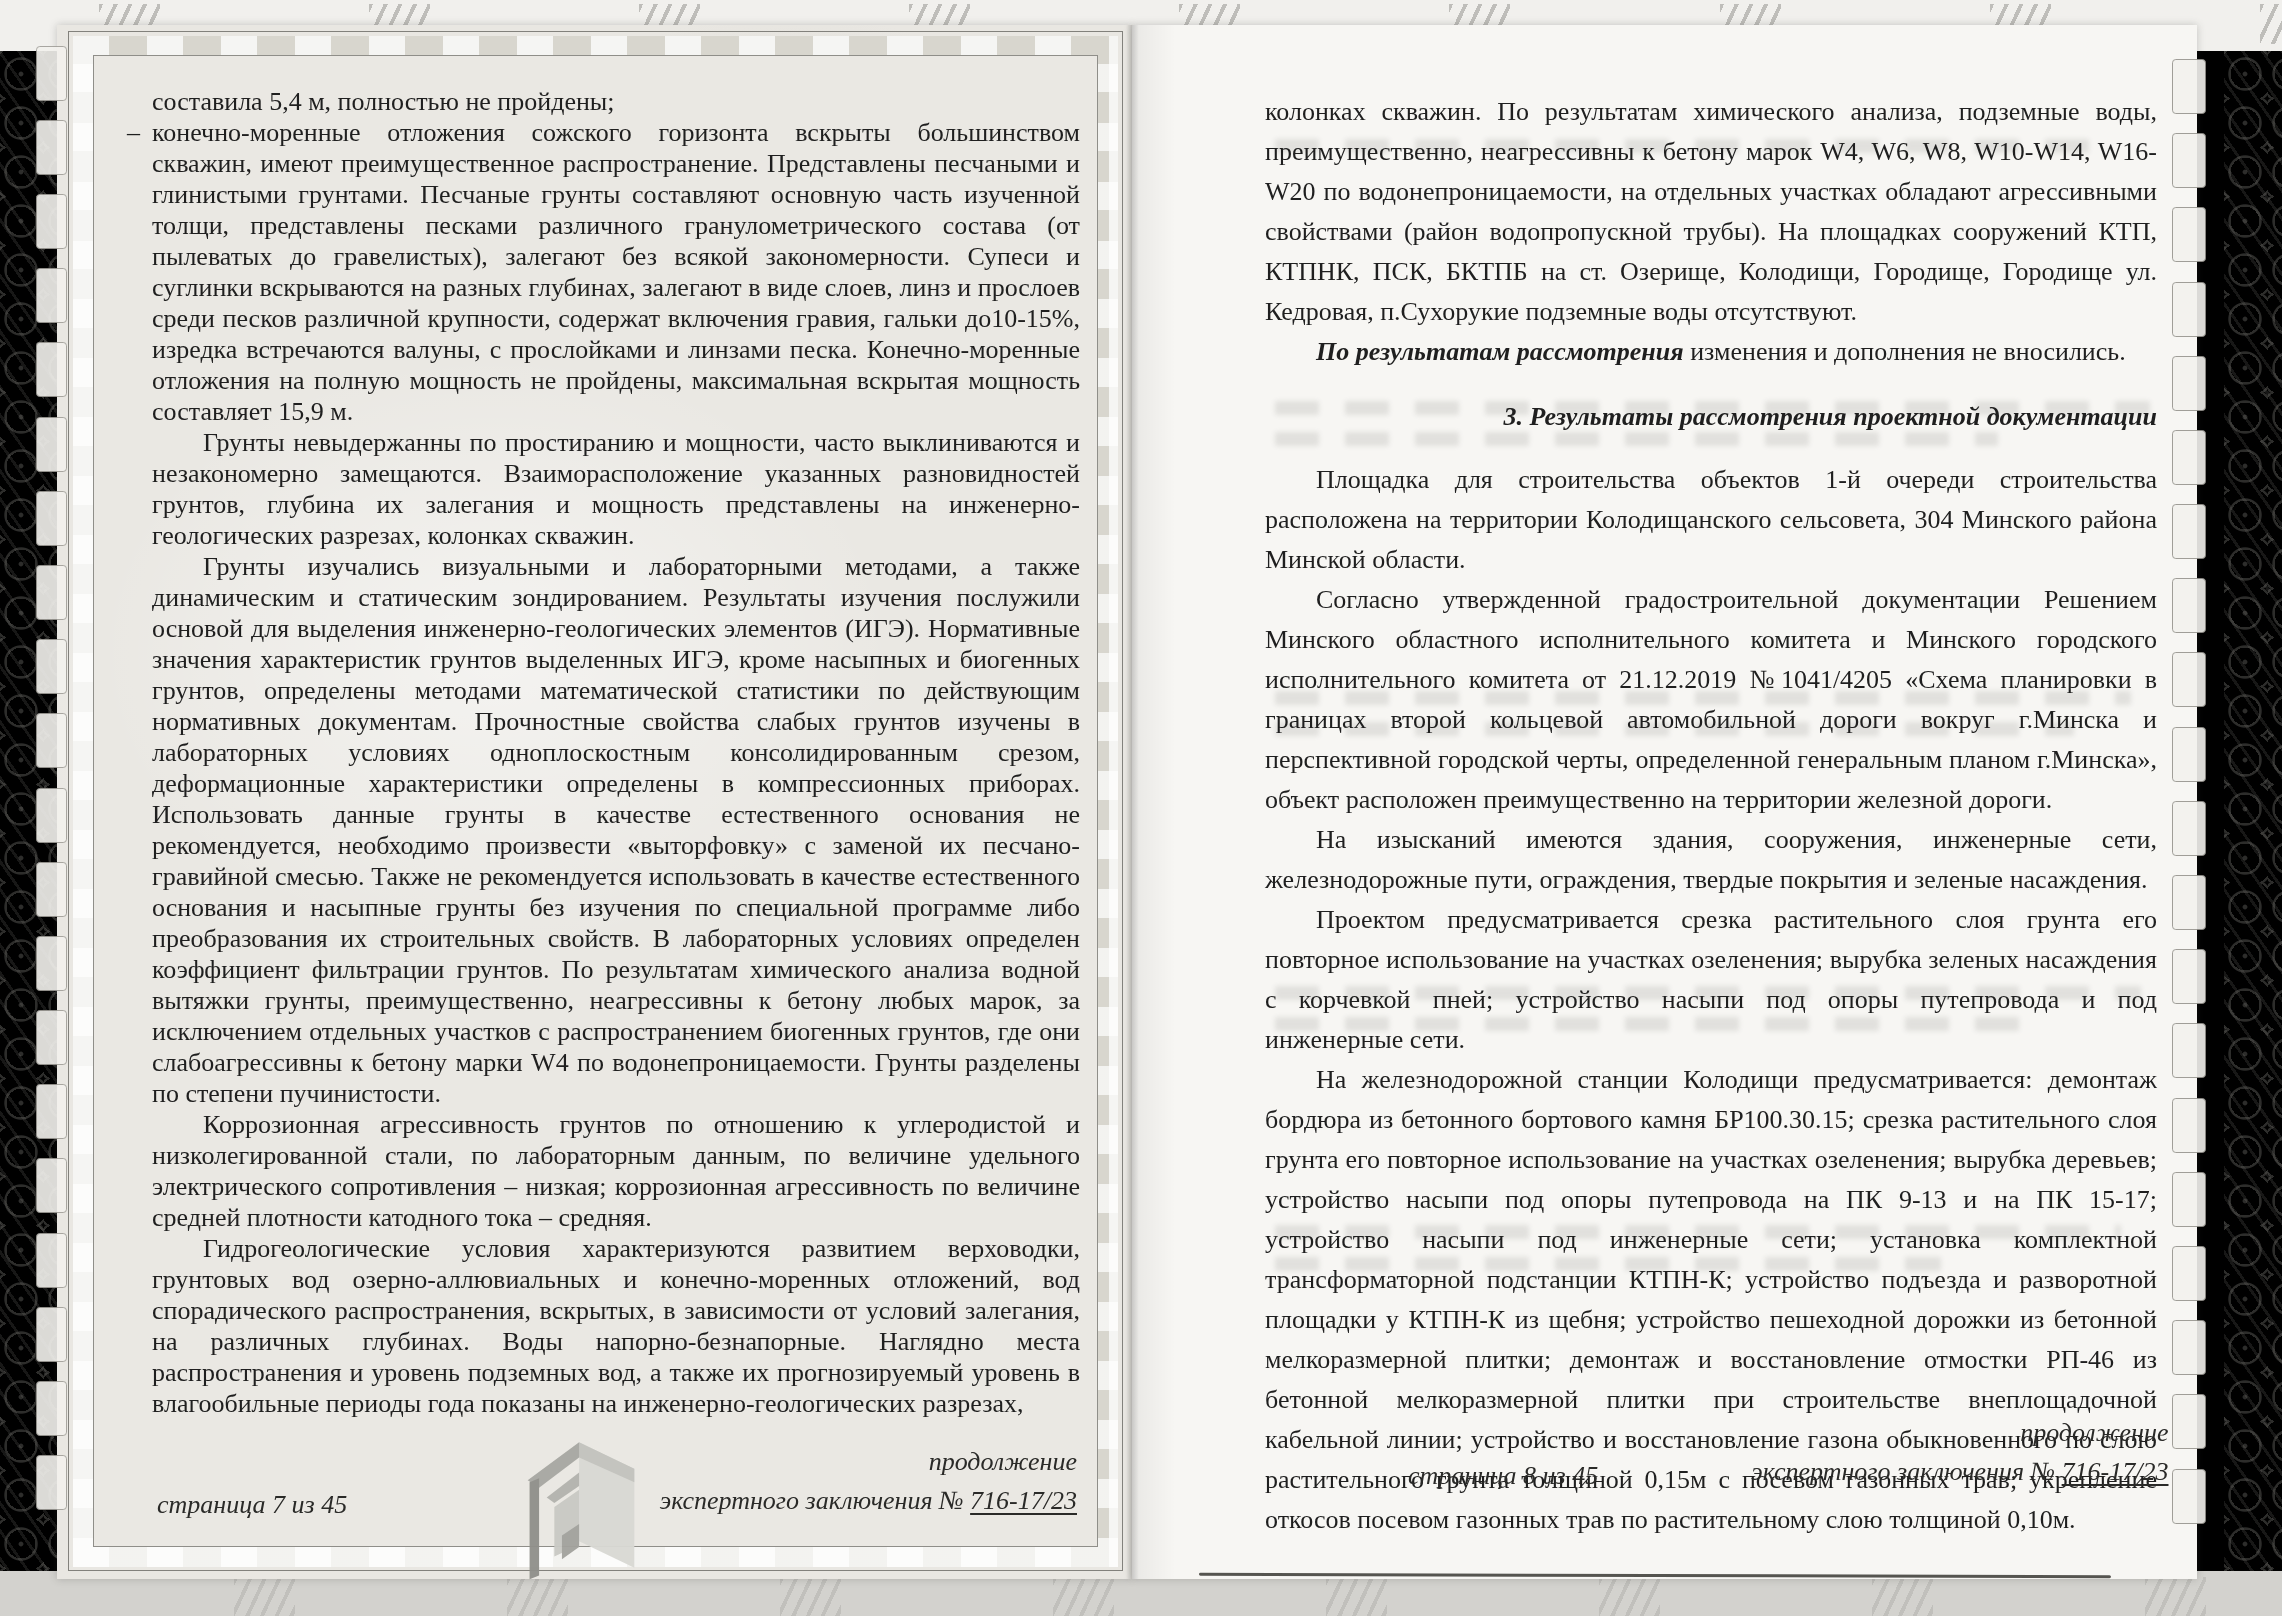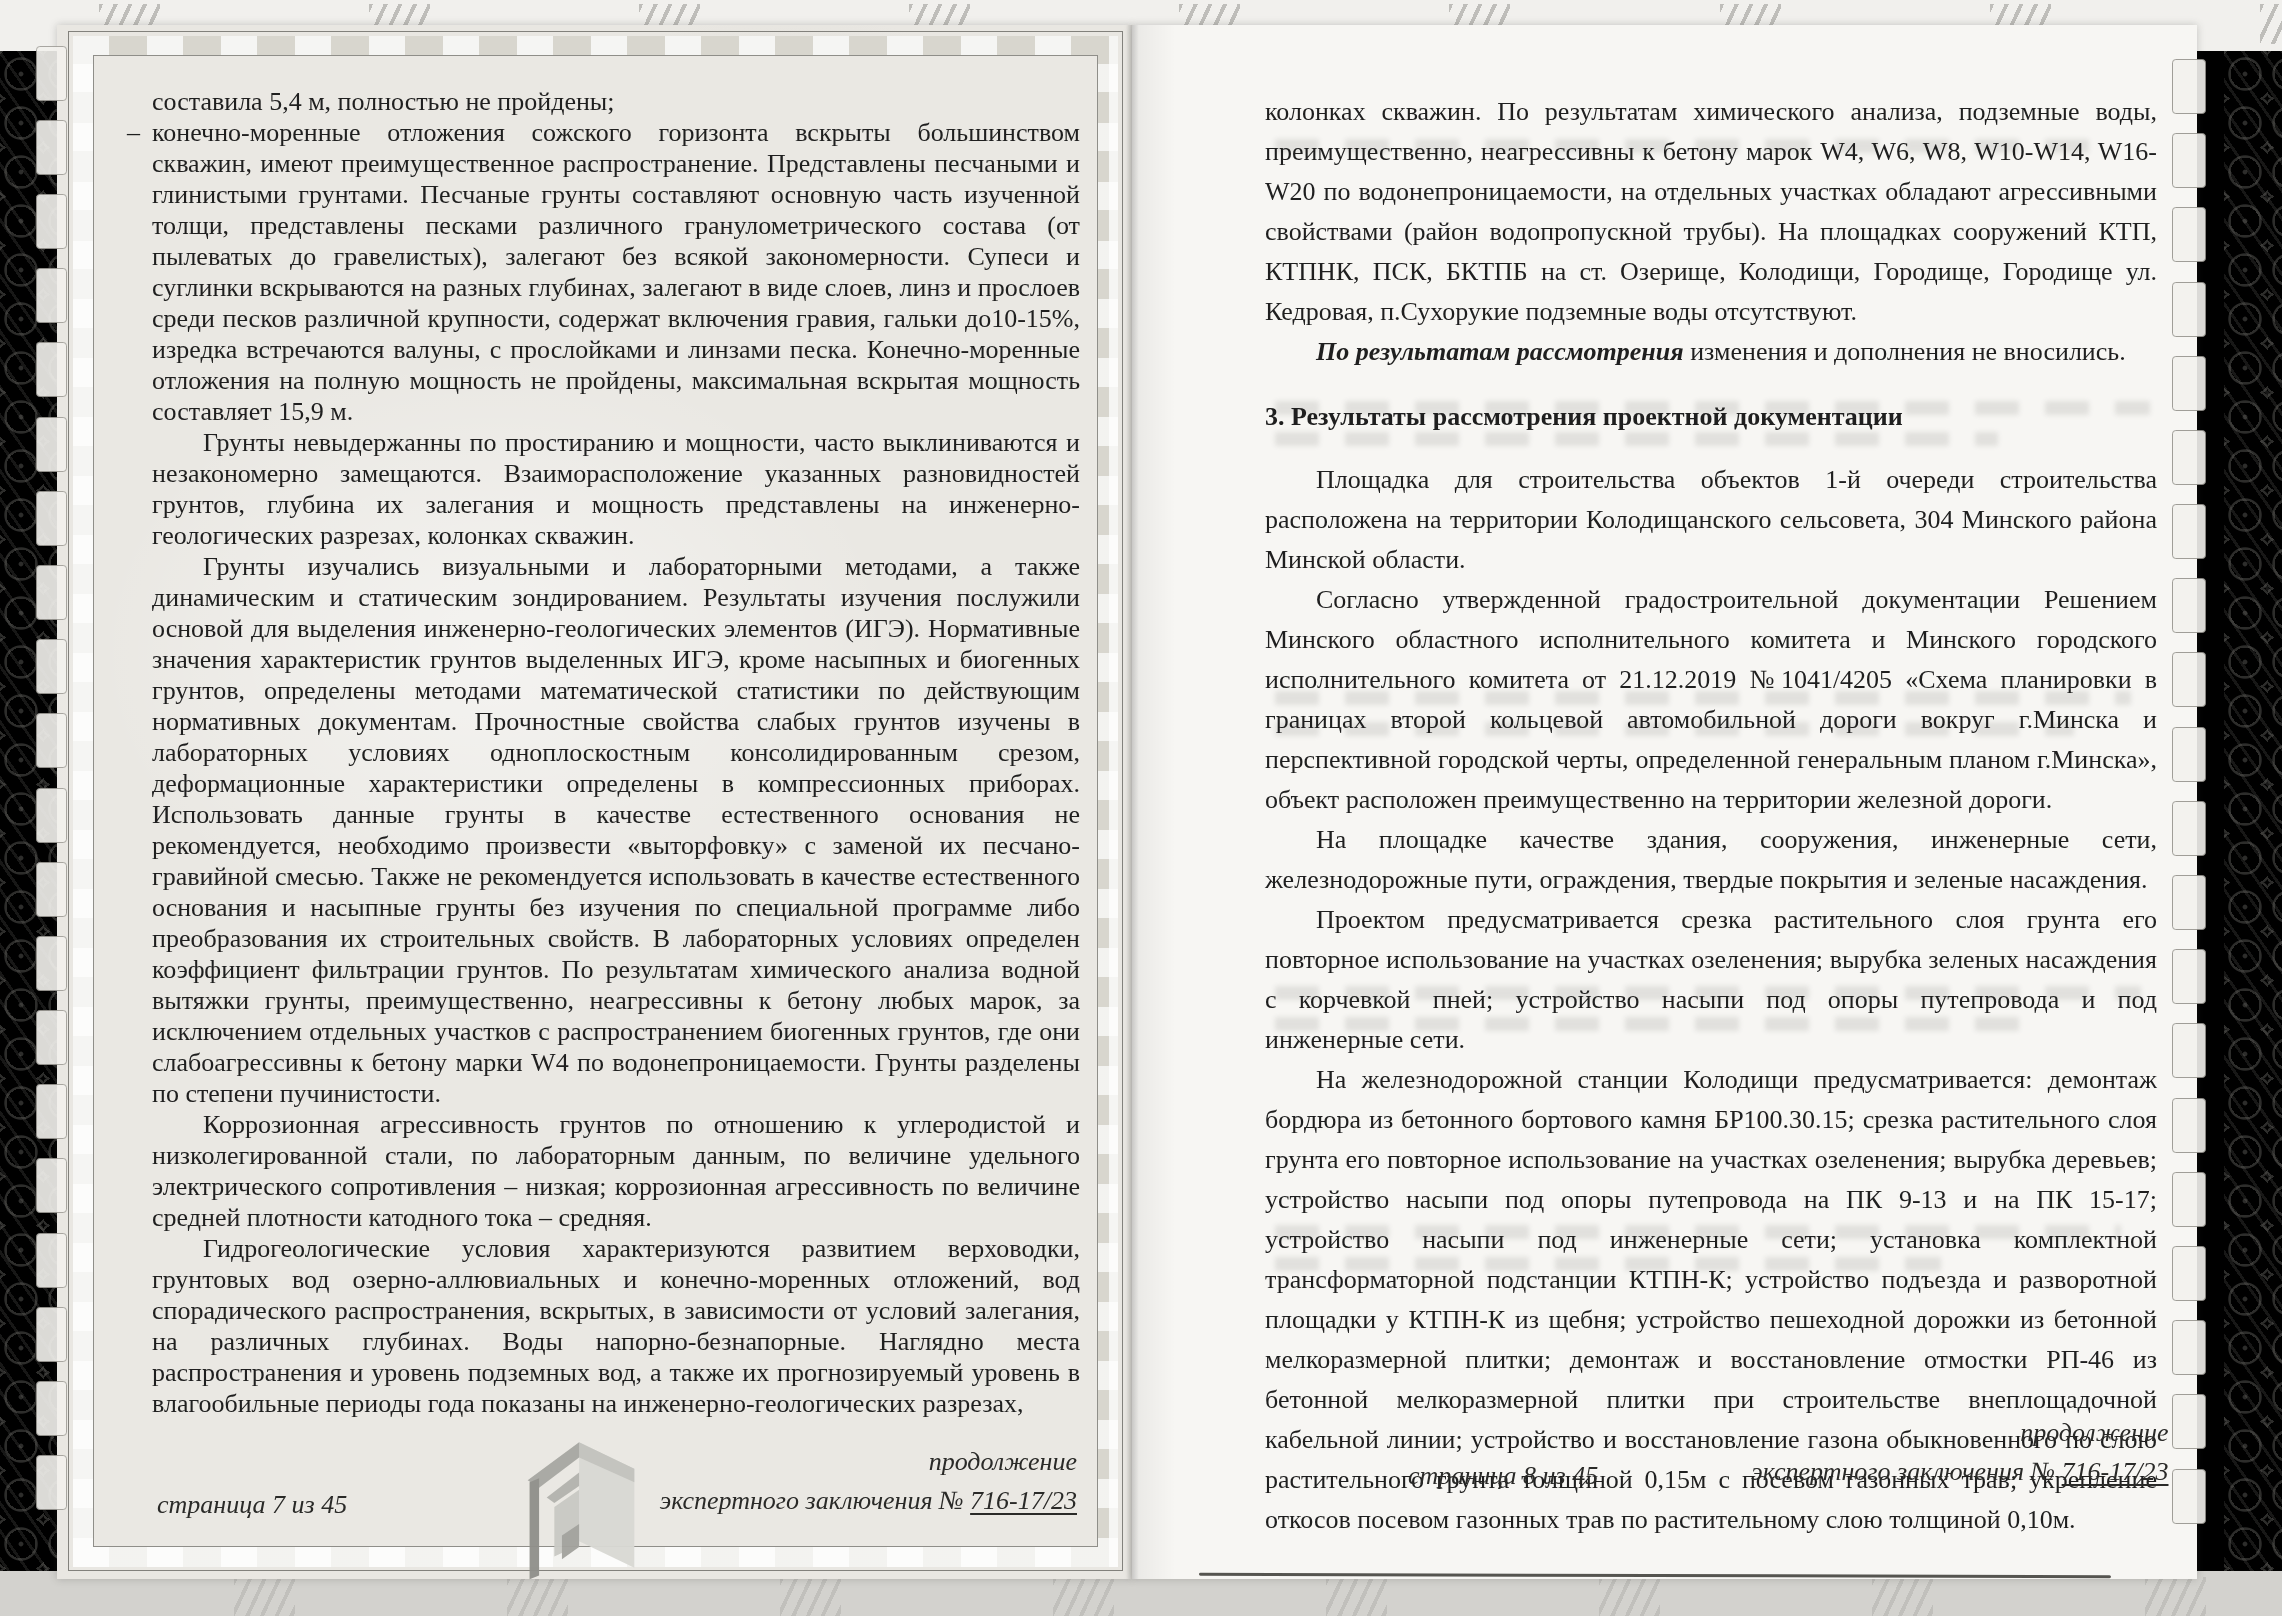--- a/index.html
+++ b/index.html
@@ -37,21 +37,21 @@
       repeating-linear-gradient(90deg, rgba(255,255,255,.75) 0 36px, rgba(255,255,255,0) 36px 74px),
       repeating-linear-gradient(0deg, rgba(255,255,255,.7) 0 28.5px, rgba(255,255,255,0) 28.5px 59px);}
   .frame-inner{position:absolute;inset:30px 34px 32px 36px;background:#eae8e3;border:1px solid #8f8e89;
     background-image:radial-gradient(533px 399px at 40% 40%, rgba(255,255,255,.5), rgba(0,0,0,0) 75%);}
   
   .text-area{position:absolute;font-size:26px;text-align:justify;z-index:3;}
   .page.left .text-area{left:95px;right:52px;top:61px;line-height:31px;}
   .page.right .text-area{left:133px;right:40px;top:67px;line-height:40px;}
   .para{margin:0;text-indent:51px;}
   .para.cont,.para.dash{text-indent:0;}
-  .para.heading-main{font-weight:bold;text-align:left;text-indent:0;margin:25px 0 23px;}
+  .para.heading-main{font-weight:bold;text-align:right;text-indent:0;margin:25px 0 23px;font-style:italic;}
   .para.heading-sub{font-weight:bold;text-align:center;text-indent:0;margin:0 0 25px;}
   .run.b{font-weight:bold;} .run.i{font-style:italic;}
   .run.dash{display:inline-block;width:25px;margin-left:-25px;text-indent:0;}
   
   .footer{position:absolute;z-index:3;font-style:italic;font-size:26px;color:#2a2a28;
     display:flex;justify-content:space-between;align-items:flex-end;}
   .page.left .footer{left:100px;right:55px;bottom:59px;}
   .page.right .footer{left:276px;right:28.5px;bottom:88px;}
   .cont-block{text-align:right;line-height:39px;}
   .u{text-decoration:underline;text-underline-offset:3.8px;}
@@ -128,21 +128,21 @@
     <div class="ghost" style="top:961px;width:866px"></div>
     <div class="ghost" style="top:992px;width:761px"></div>
     <div class="ghost" style="top:1200px;width:846px"></div>
     <div class="ghost" style="top:1232px;width:666px"></div>
     <div class="text-area">
         <p class="para cont"><span class="run">колонках скважин. По результатам химического анализа, подземные воды, преимущественно, неагрессивны к бетону марок W4, W6, W8, W10-W14, W16-W20 по водонепроницаемости, на отдельных участках обладают агрессивными свойствами (район водопропускной трубы). На площадках сооружений КТП, КТПНК, ПСК, БКТПБ на ст. Озерище, Колодищи, Городище, Городище ул. Кедровая, п.Сухорукие подземные воды отсутствуют.</span></p>
         <p class="para body"><span class="run b i">По результатам рассмотрения </span><span class="run">изменения и дополнения не вносились.</span></p>
         <p class="para heading-main"><span class="run">3. Результаты рассмотрения проектной документации</span></p>
         <p class="para body"><span class="run">Площадка для строительства объектов 1-й очереди строительства расположена на территории Колодищанского сельсовета, 304 Минского района Минской области.</span></p>
         <p class="para body"><span class="run">Согласно утвержденной градостроительной документации Решением Минского областного исполнительного комитета и Минского городского исполнительного комитета от 21.12.2019 №1041/4205 «Схема планировки в границах второй кольцевой автомобильной дороги вокруг г.Минска и перспективной городской черты, определенной генеральным планом г.Минска», объект расположен преимущественно на территории железной дороги.</span></p>
-        <p class="para body"><span class="run">На площадке качестве здания, сооружения, инженерные сети, железнодорожные пути, ограждения, твердые покрытия и зеленые насаждения.</span></p>
+        <p class="para body"><span class="run">На изысканий имеются здания, сооружения, инженерные сети, железнодорожные пути, ограждения, твердые покрытия и зеленые насаждения.</span></p>
         <p class="para body"><span class="run">Проектом предусматривается срезка растительного слоя грунта его повторное использование на участках озеленения; вырубка зеленых насаждения с корчевкой пней; устройство насыпи под опоры путепровода и под инженерные сети.</span></p>
         <p class="para body"><span class="run">На железнодорожной станции Колодищи предусматривается: демонтаж бордюра из бетонного бортового камня БР100.30.15; срезка растительного слоя грунта его повторное использование на участках озеленения; вырубка деревьев; устройство насыпи под опоры путепровода на ПК 9-13 и на ПК 15-17; устройство насыпи под инженерные сети; установка комплектной трансформаторной подстанции КТПН-К; устройство подъезда и разворотной площадки у КТПН-К из щебня; устройство пешеходной дорожки из бетонной мелкоразмерной плитки; демонтаж и восстановление отмостки РП-46 из бетонной мелкоразмерной плитки при строительстве внеплощадочной кабельной линии; устройство и восстановление газона обыкновенного по слою растительного грунта толщиной 0,15м с посевом газонных трав; укрепление откосов посевом газонных трав по растительному слою толщиной 0,10м.</span></p>
       </div>
     <div class="footer">
       <span>страница 8 из 45</span>
       <div class="cont-block">
         <div>продолжение</div>
         <div><span>экспертного заключения № </span><span class="u">716-17/23</span></div>
       </div>
     </div>

